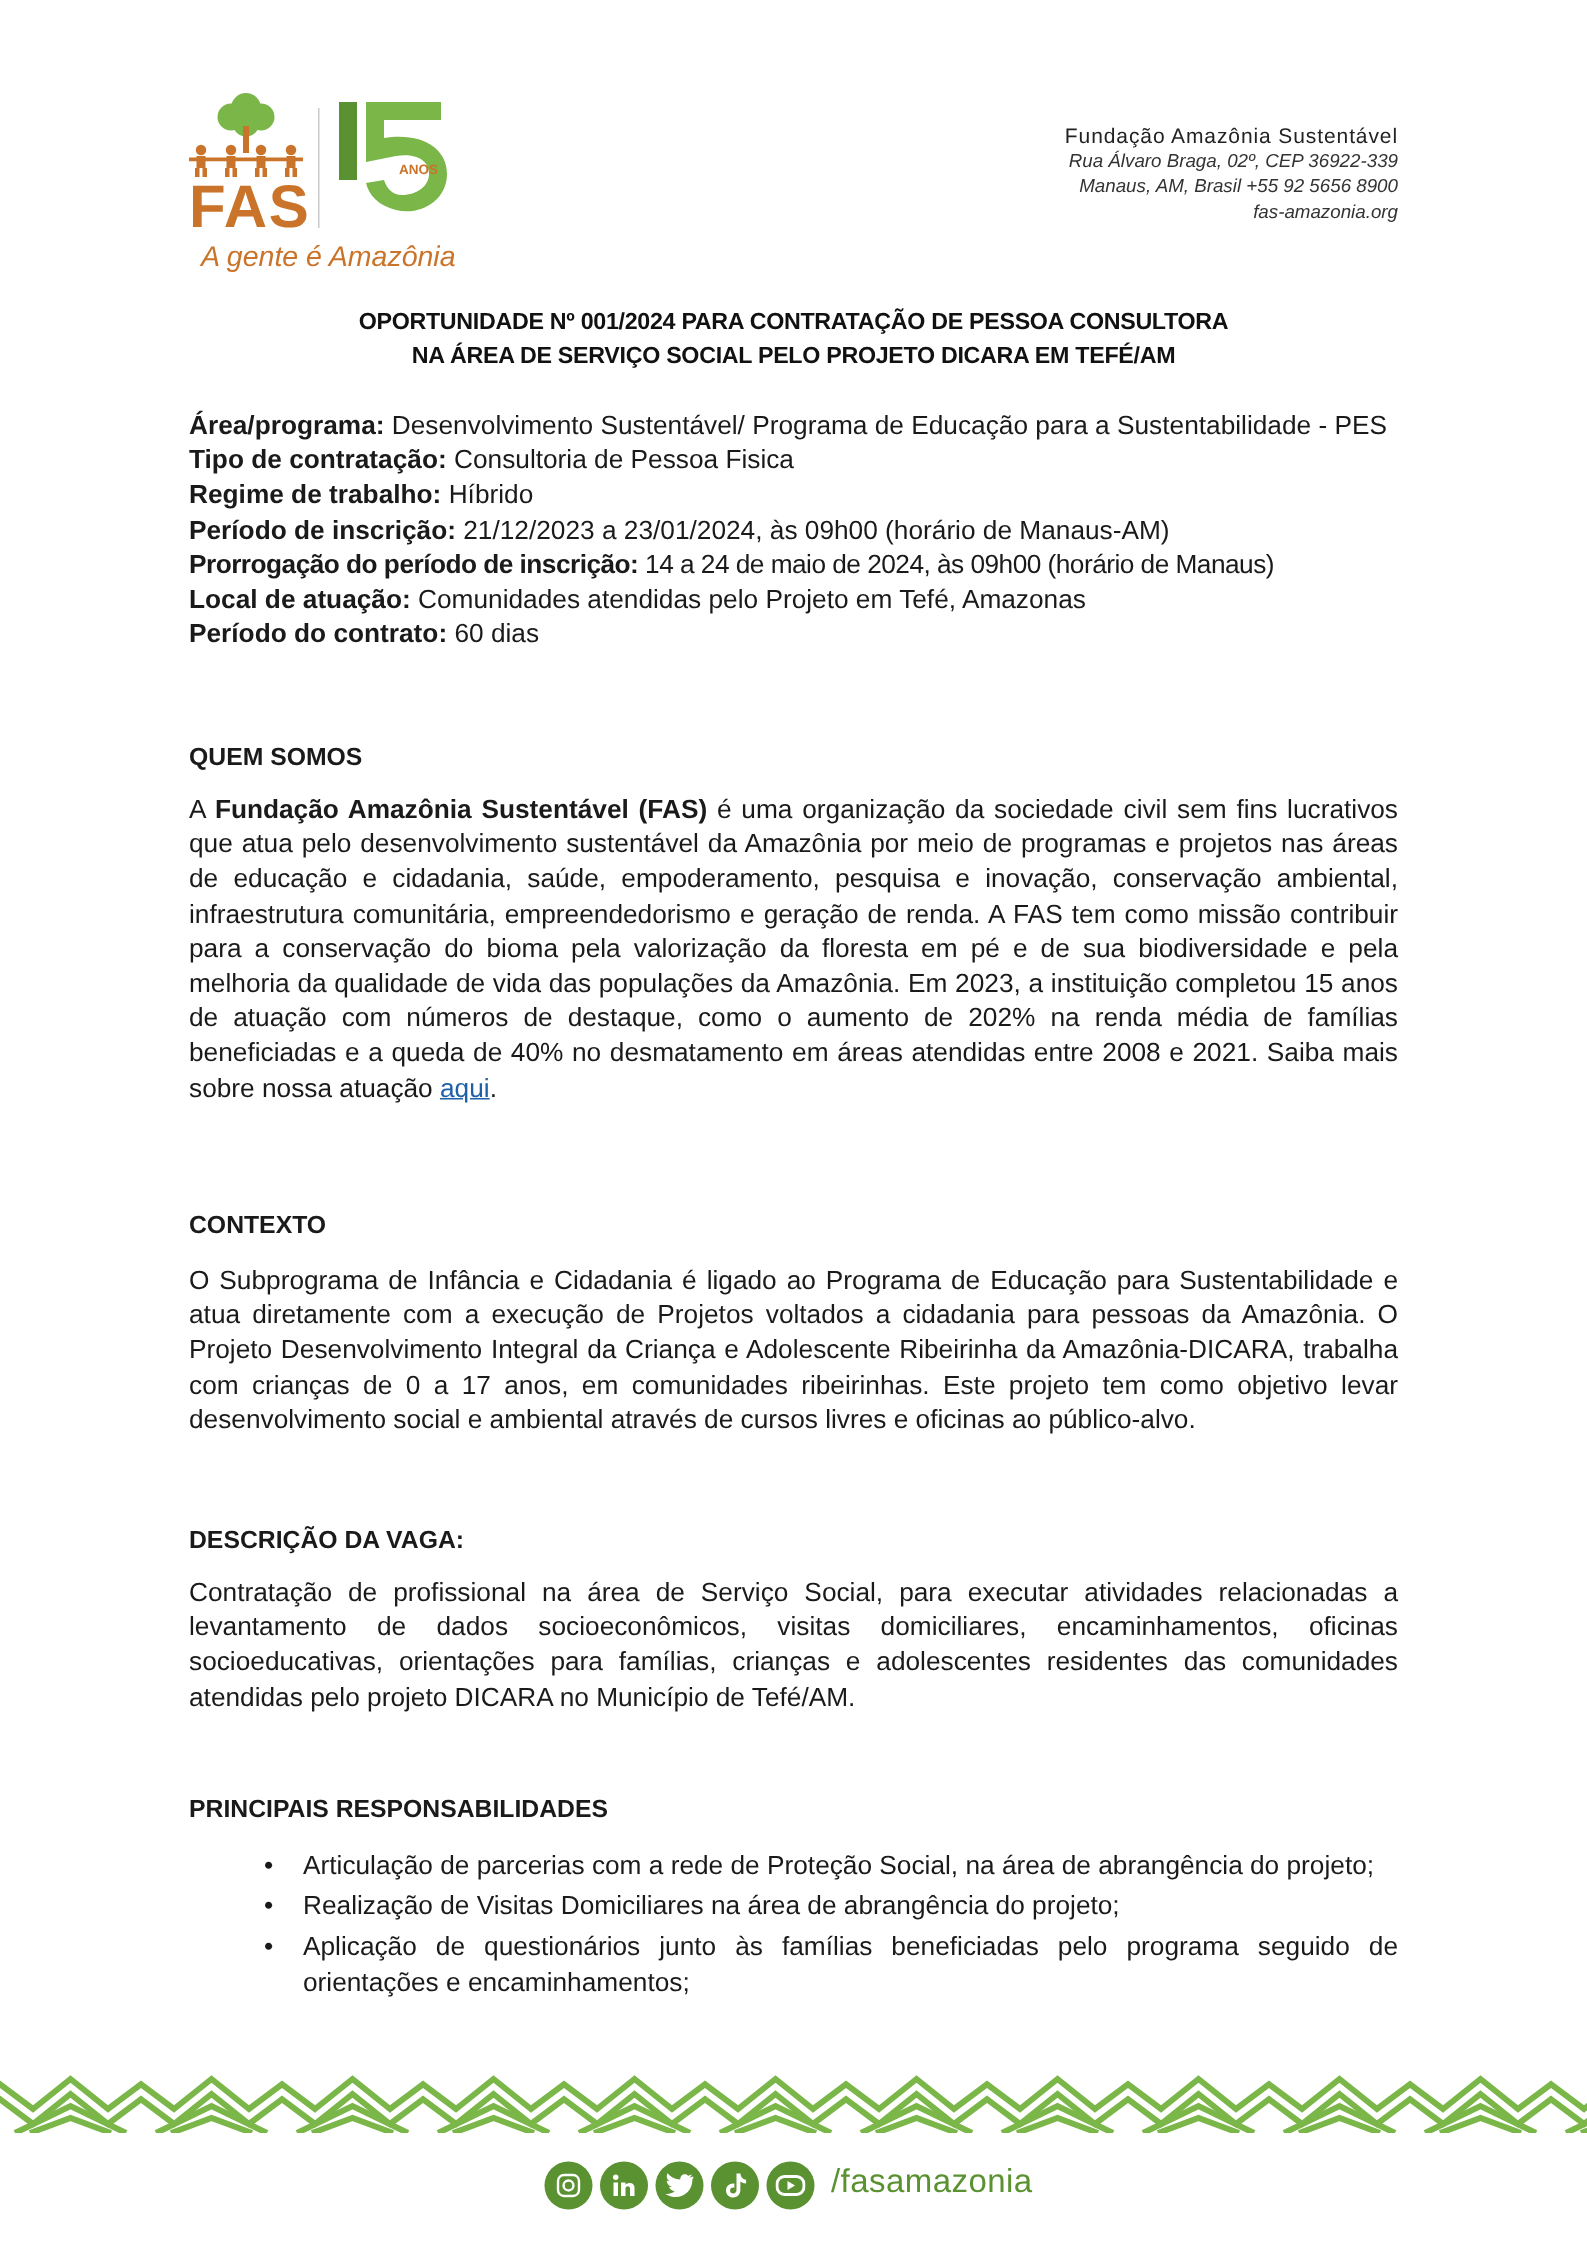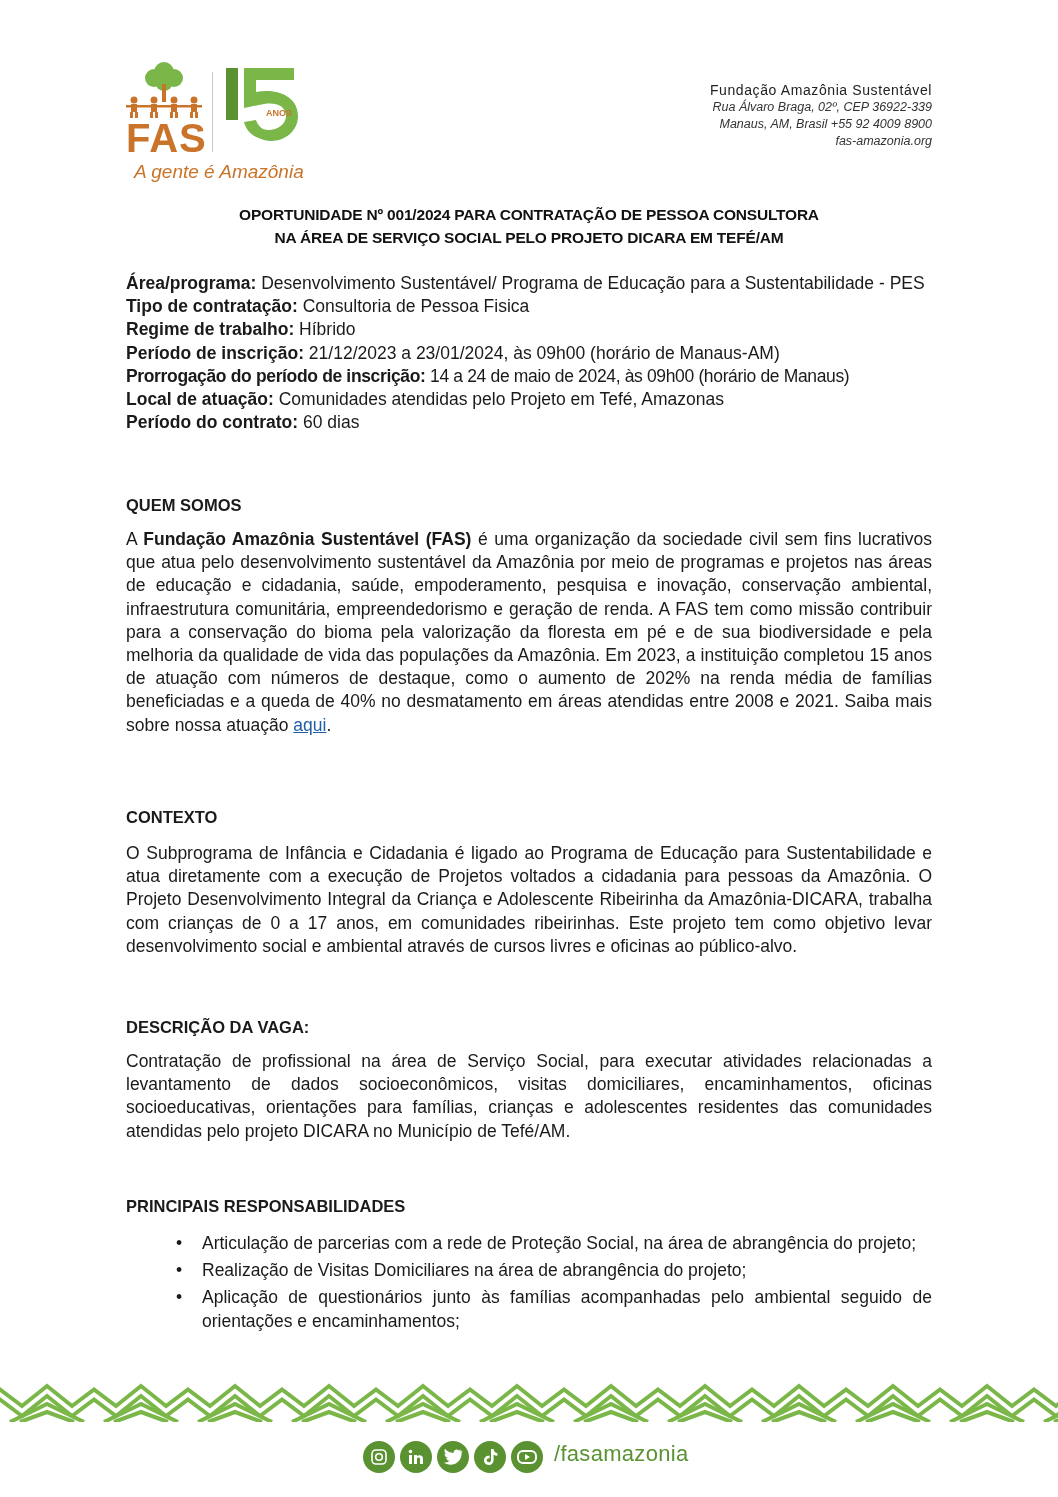--- a/index.html
+++ b/index.html
@@ -94,21 +94,21 @@
       <rect x="2" y="4" width="12" height="52" fill="#5a9232"></rect>
       <path d="M20 4 H70 V16 H32 V28 C56 24 74 34 74 52 C74 70 56 80 40 76 C28 73 22 66 20 58 L32 56 C34 62 38 66 44 66 C54 66 62 60 62 52 C62 42 52 38 40 40 L20 44 Z" fill="#7ab648"></path>
       <text x="42" y="52" font-size="9" font-weight="bold" fill="#c9742a" font-family="Liberation Sans, sans-serif">ANOS</text>
     </svg>
     <div class="logo-tagline">A gente é Amazônia</div>
   </div>
 
   <div class="address">
     <div class="org">Fundação Amazônia Sustentável</div>
     <div class="garbled">Rua Álvaro Braga, 02º, CEP 36922-339</div>
-    <div class="garbled">Manaus, AM, Brasil +55 92 4009 8900</div>
+    <div class="garbled">Manaus, AM, Brasil +55 92 5656 8900</div>
     <div class="garbled">fas-amazonia.org</div>
   </div>
 
   <div class="title">
     <div>OPORTUNIDADE Nº 001/2024 PARA CONTRATAÇÃO DE PESSOA CONSULTORA</div>
     <div>NA ÁREA DE SERVIÇO SOCIAL PELO PROJETO DICARA EM TEFÉ/AM</div>
   </div>
 
   <div class="content meta">
     <div class="meta-row">
@@ -157,21 +157,21 @@
     <li>
       <span class="bullet">•</span>
       <span>Articulação de parcerias com a rede de Proteção Social, na área de abrangência do projeto;</span>
     </li>
     <li>
       <span class="bullet">•</span>
       <span>Realização de Visitas Domiciliares na área de abrangência do projeto;</span>
     </li>
     <li>
       <span class="bullet">•</span>
-      <span>Aplicação de questionários junto às famílias acompanhadas pelo ambiental seguido de orientações e encaminhamentos;</span>
+      <span>Aplicação de questionários junto às famílias beneficiadas pelo programa seguido de orientações e encaminhamentos;</span>
     </li>
   </ul>
 
   <svg class="zigzag" viewBox="0 0 1058 40" preserveAspectRatio="none">
     <defs>
       <pattern id="zz" x="0" y="0" width="94" height="40" patternUnits="userSpaceOnUse">
         <g fill="none" stroke="#7ab648" stroke-width="4">
           <polyline points="-2,6 22,24 47,4 72,24 96,6"></polyline>
           <polyline points="-2,16 22,34 47,14 72,34 96,16"></polyline>
           <polyline points="10,40 47,22 84,40"></polyline>

